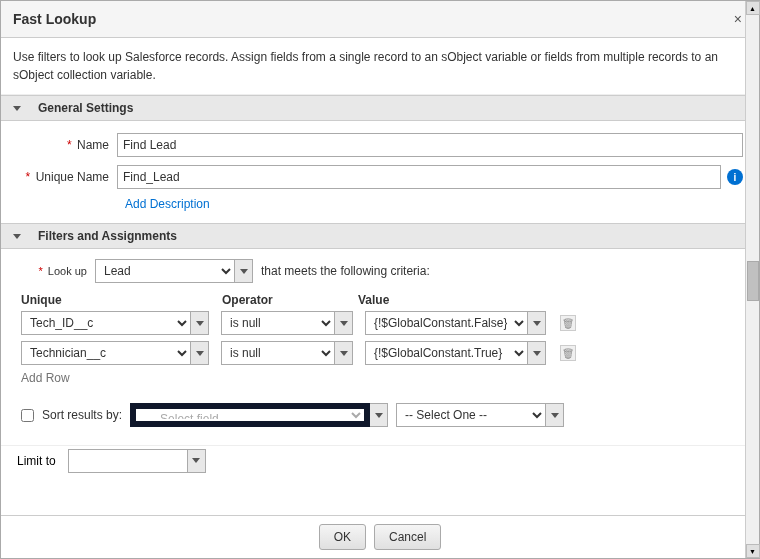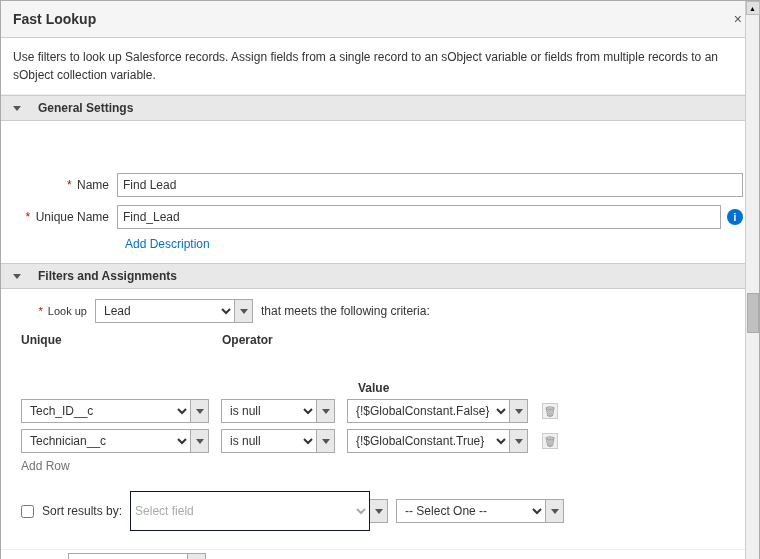--- a/index.html
+++ b/index.html
@@ -55,21 +55,20 @@
       font-size: 12px;
       font-weight: bold;
       color: #333;
       display: flex;
       align-items: center;
       gap: 17px;
     }
 
     .section-body {
       padding: 12px 16px;
-      margin-top: 40px;
     }
 
     .form-row {
       display: flex;
       align-items: center;
       margin-bottom: 8px;
     }
 
     .form-label {
       width: 100px;
@@ -182,21 +181,21 @@
     }
 
     .col-header {
       font-size: 12px;
       font-weight: bold;
       color: #333;
     }
 
     .col-field { width: 195px; }
     .col-operator { width: 130px; }
-    .col-value { width: 190px; margin-top: 48px; }
+    .col-value { width: 190px; }
 
     .filter-row {
       display: flex;
       align-items: center;
       gap: 12px;
       margin-bottom: 6px;
       padding-left: 4px;
     }
 
     .field-select-wrapper, .operator-select-wrapper, .value-select-wrapper {
@@ -207,21 +206,21 @@
     .field-select, .operator-select, .value-select {
       height: 24px;
       border: 1px solid #aaa;
       padding: 2px 4px;
       font-size: 12px;
       color: #333;
       background: #fff;
     }
 
     .field-select { width: 170px; }
-    .operator-select { width: 96px; }
+    .operator-select { width: 114px; }
     .value-select { width: 163px; }
 
     .delete-btn {
       background: none;
       border: none;
       cursor: pointer;
       color: #888;
       padding: 2px;
       display: flex;
       align-items: center;
@@ -261,23 +260,23 @@
       height: 13px;
       cursor: pointer;
     }
 
     .sort-label {
       font-size: 12px;
       color: #333;
     }
 
     .sort-field-select {
-      height: 40px;
-      border: 1px solid #0f172a;
-      padding: 2px 0;
+      height: 24px;
+      border: 6px solid #0f172a;
+      padding: 2px 20px;
       font-size: 12px;
       color: #aaa;
       background: #fff;
       width: 240px;
     }
 
     .sort-field-wrapper, .sort-order-wrapper {
       display: flex;
       align-items: center;
     }
@@ -337,21 +336,21 @@
       border-top: 1px solid #ccc;
       padding: 8px 12px;
       display: flex;
       justify-content: center;
       gap: 8px;
       margin-top: auto;
     }
 
     .btn-ok, .btn-cancel {
       height: 26px;
-      padding: 0 30px;
+      padding: 0 14px;
       font-size: 12px;
       cursor: pointer;
       border: 1px solid #aaa;
       border-radius: 3px;
     }
 
     .btn-ok {
       background: linear-gradient(to bottom, #f5f5f5, #e0e0e0);
       color: #333;
     }

